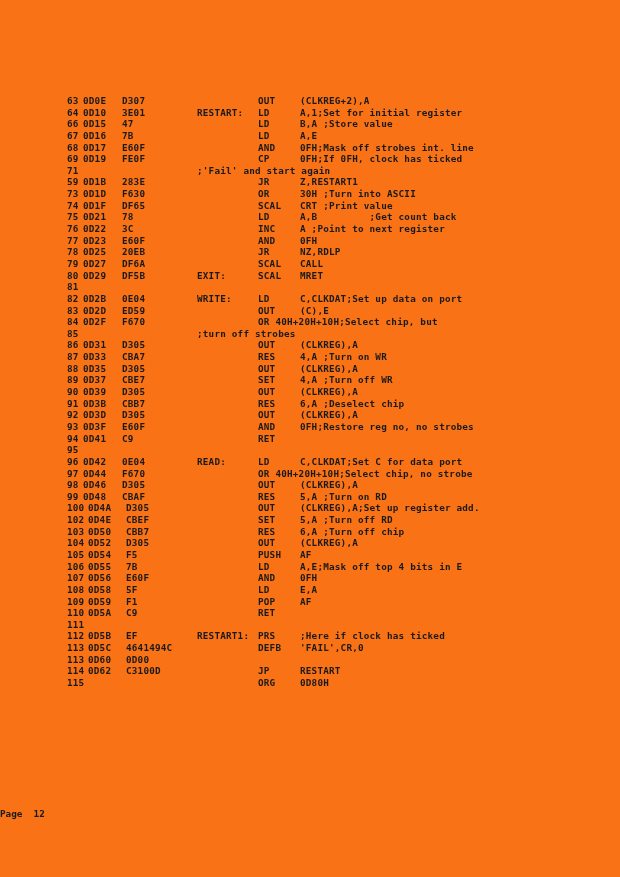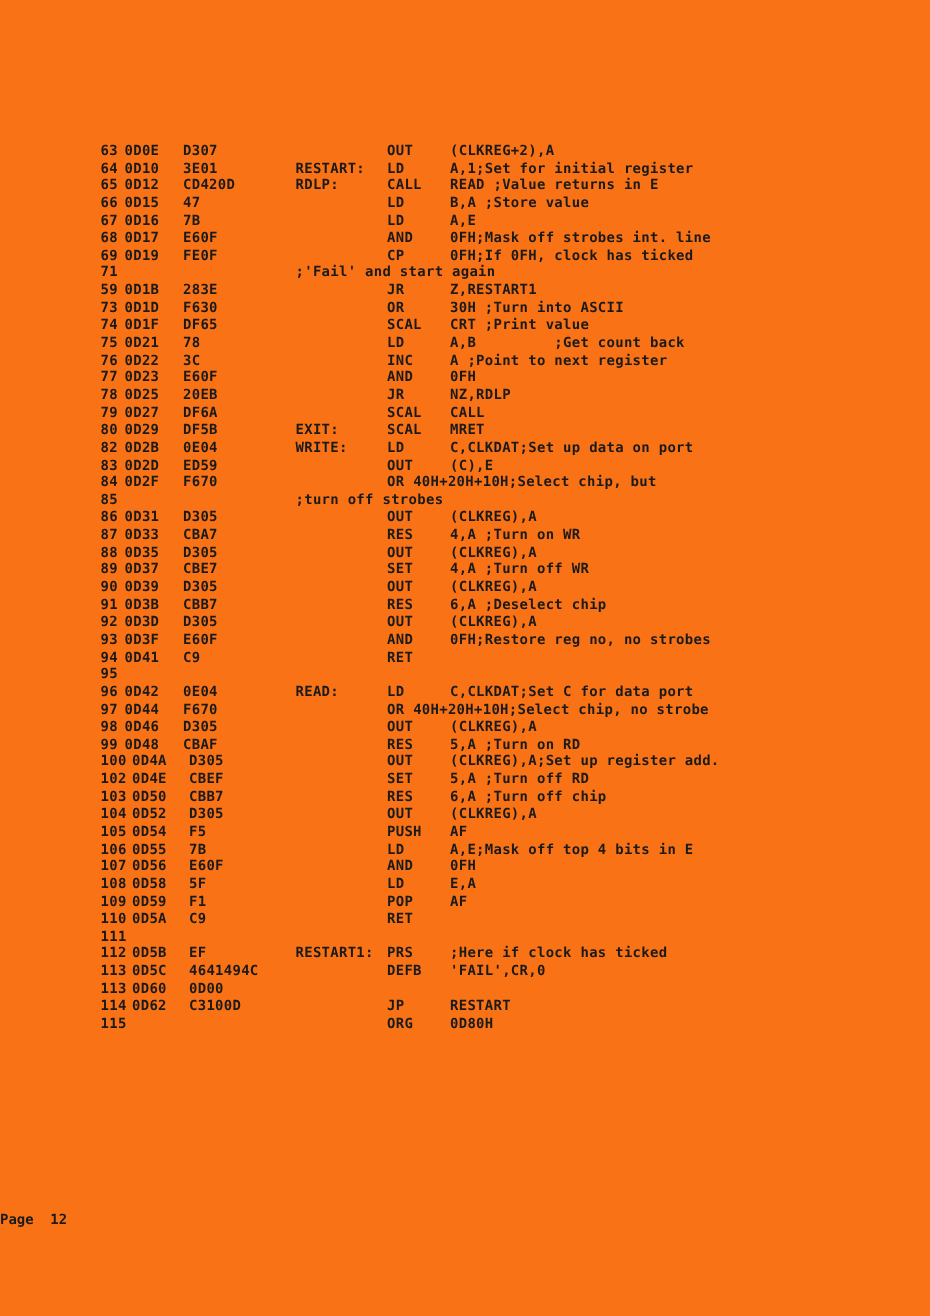--- a/index.html
+++ b/index.html
@@ -58,35 +58,35 @@
       white-space: pre;
     }
   </style>
 </head>
 <body>
 
 <div class="page">
   <div class="listing" id="listing">
       <div class="line"><span class="ln">63</span><span class="addr">0D0E</span><span class="hex">D307</span><span class="lbl"></span><span class="op">OUT</span><span class="arg">(CLKREG+2),A</span></div>
       <div class="line"><span class="ln">64</span><span class="addr">0D10</span><span class="hex">3E01</span><span class="lbl">RESTART:</span><span class="op">LD</span><span class="arg">A,1;Set for initial register</span></div>
-      <div class="line"><span class="ln">65</span><span class="addr">0D12</span><span class="hex">CD420D</span><span class="lbl">RDLP:</span><span class="op">CALL</span><span class="arg">READ ;Value returns in E</span></div>
       <div class="line"><span class="ln">66</span><span class="addr">0D15</span><span class="hex">47</span><span class="lbl"></span><span class="op">LD</span><span class="arg">B,A ;Store value</span></div>
       <div class="line"><span class="ln">67</span><span class="addr">0D16</span><span class="hex">7B</span><span class="lbl"></span><span class="op">LD</span><span class="arg">A,E</span></div>
       <div class="line"><span class="ln">68</span><span class="addr">0D17</span><span class="hex">E60F</span><span class="lbl"></span><span class="op">AND</span><span class="arg">0FH;Mask off strobes int. line</span></div>
       <div class="line"><span class="ln">69</span><span class="addr">0D19</span><span class="hex">FE0F</span><span class="lbl"></span><span class="op">CP</span><span class="arg">0FH;If 0FH, clock has ticked</span></div>
       <div class="line"><span class="ln">71</span><span class="addr"></span><span class="hex"></span><span class="cmt">;'Fail' and start again</span></div>
       <div class="line"><span class="ln">59</span><span class="addr">0D1B</span><span class="hex">283E</span><span class="lbl"></span><span class="op">JR</span><span class="arg">Z,RESTART1</span></div>
       <div class="line"><span class="ln">73</span><span class="addr">0D1D</span><span class="hex">F630</span><span class="lbl"></span><span class="op">OR</span><span class="arg">30H ;Turn into ASCII</span></div>
       <div class="line"><span class="ln">74</span><span class="addr">0D1F</span><span class="hex">DF65</span><span class="lbl"></span><span class="op">SCAL</span><span class="arg">CRT ;Print value</span></div>
       <div class="line"><span class="ln">75</span><span class="addr">0D21</span><span class="hex">78</span><span class="lbl"></span><span class="op">LD</span><span class="arg">A,B         ;Get count back</span></div>
       <div class="line"><span class="ln">76</span><span class="addr">0D22</span><span class="hex">3C</span><span class="lbl"></span><span class="op">INC</span><span class="arg">A ;Point to next register</span></div>
       <div class="line"><span class="ln">77</span><span class="addr">0D23</span><span class="hex">E60F</span><span class="lbl"></span><span class="op">AND</span><span class="arg">0FH</span></div>
       <div class="line"><span class="ln">78</span><span class="addr">0D25</span><span class="hex">20EB</span><span class="lbl"></span><span class="op">JR</span><span class="arg">NZ,RDLP</span></div>
       <div class="line"><span class="ln">79</span><span class="addr">0D27</span><span class="hex">DF6A</span><span class="lbl"></span><span class="op">SCAL</span><span class="arg">CALL</span></div>
       <div class="line"><span class="ln">80</span><span class="addr">0D29</span><span class="hex">DF5B</span><span class="lbl">EXIT:</span><span class="op">SCAL</span><span class="arg">MRET</span></div>
+      <div class="line"><span class="ln">81</span><span class="addr"></span><span class="hex"></span><span class="lbl"></span><span class="op"></span><span class="arg"></span></div>
       <div class="line"><span class="ln">82</span><span class="addr">0D2B</span><span class="hex">0E04</span><span class="lbl">WRITE:</span><span class="op">LD</span><span class="arg">C,CLKDAT;Set up data on port</span></div>
       <div class="line"><span class="ln">83</span><span class="addr">0D2D</span><span class="hex">ED59</span><span class="lbl"></span><span class="op">OUT</span><span class="arg">(C),E</span></div>
       <div class="line"><span class="ln">84</span><span class="addr">0D2F</span><span class="hex">F670</span><span class="lbl"></span><span class="op"><span style="position: static;">OR</span> <span style="position: static;">40H+20H+10H;Select chip, but</span></span></div>
       <div class="line"><span class="ln">85</span><span class="addr"></span><span class="hex"></span><span class="cmt">;turn off strobes</span></div>
       <div class="line"><span class="ln">86</span><span class="addr">0D31</span><span class="hex">D305</span><span class="lbl"></span><span class="op">OUT</span><span class="arg">(CLKREG),A</span></div>
       <div class="line"><span class="ln">87</span><span class="addr">0D33</span><span class="hex">CBA7</span><span class="lbl"></span><span class="op">RES</span><span class="arg">4,A ;Turn on WR</span></div>
       <div class="line"><span class="ln">88</span><span class="addr">0D35</span><span class="hex">D305</span><span class="lbl"></span><span class="op">OUT</span><span class="arg">(CLKREG),A</span></div>
       <div class="line"><span class="ln">89</span><span class="addr">0D37</span><span class="hex">CBE7</span><span class="lbl"></span><span class="op">SET</span><span class="arg">4,A ;Turn off WR</span></div>
       <div class="line"><span class="ln">90</span><span class="addr">0D39</span><span class="hex">D305</span><span class="lbl"></span><span class="op">OUT</span><span class="arg">(CLKREG),A</span></div>
       <div class="line"><span class="ln">91</span><span class="addr">0D3B</span><span class="hex">CBB7</span><span class="lbl"></span><span class="op">RES</span><span class="arg">6,A ;Deselect chip</span></div>

